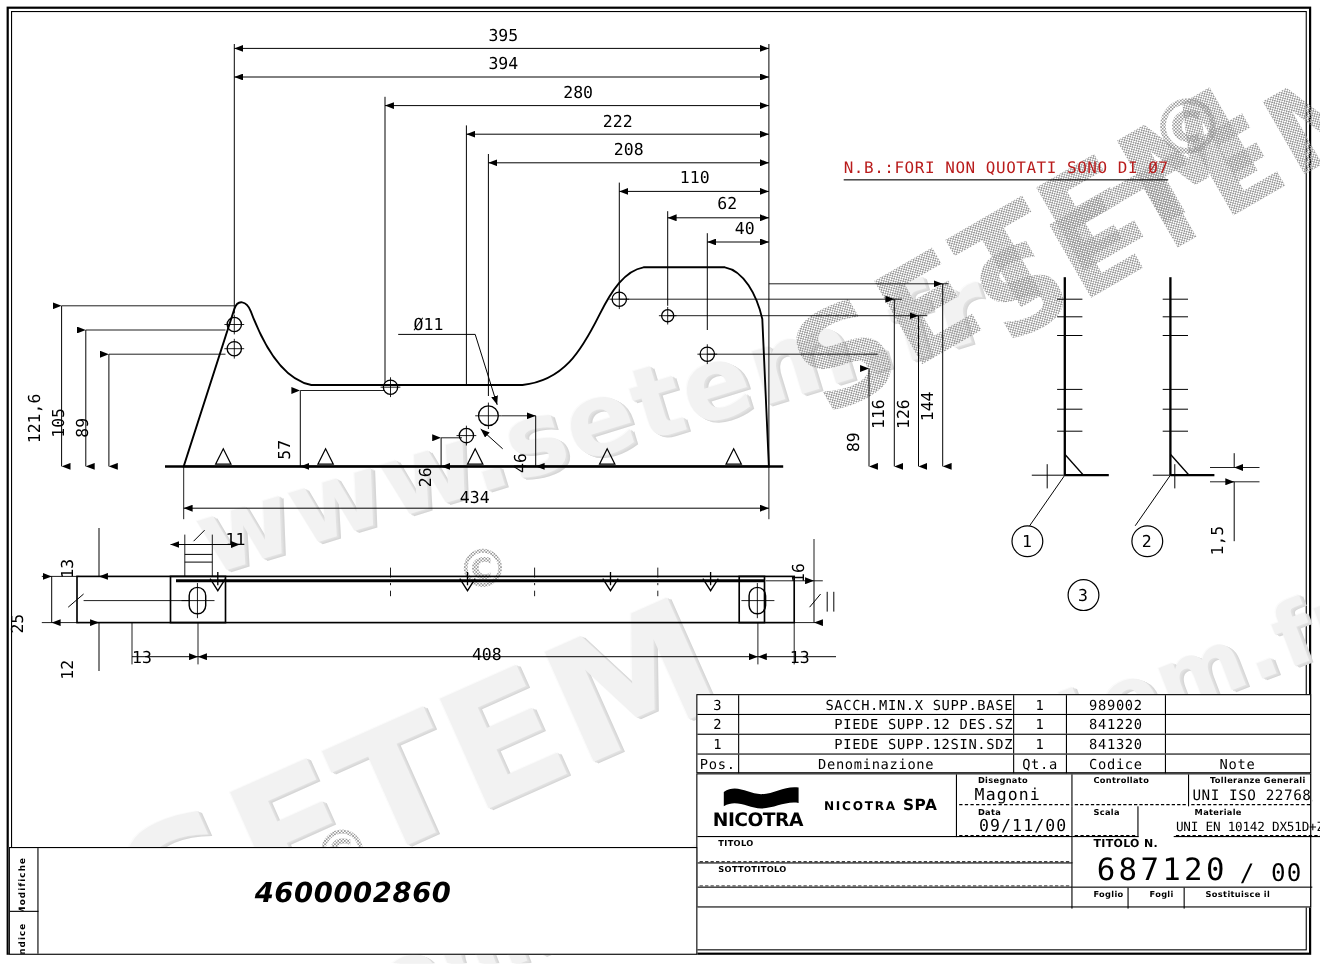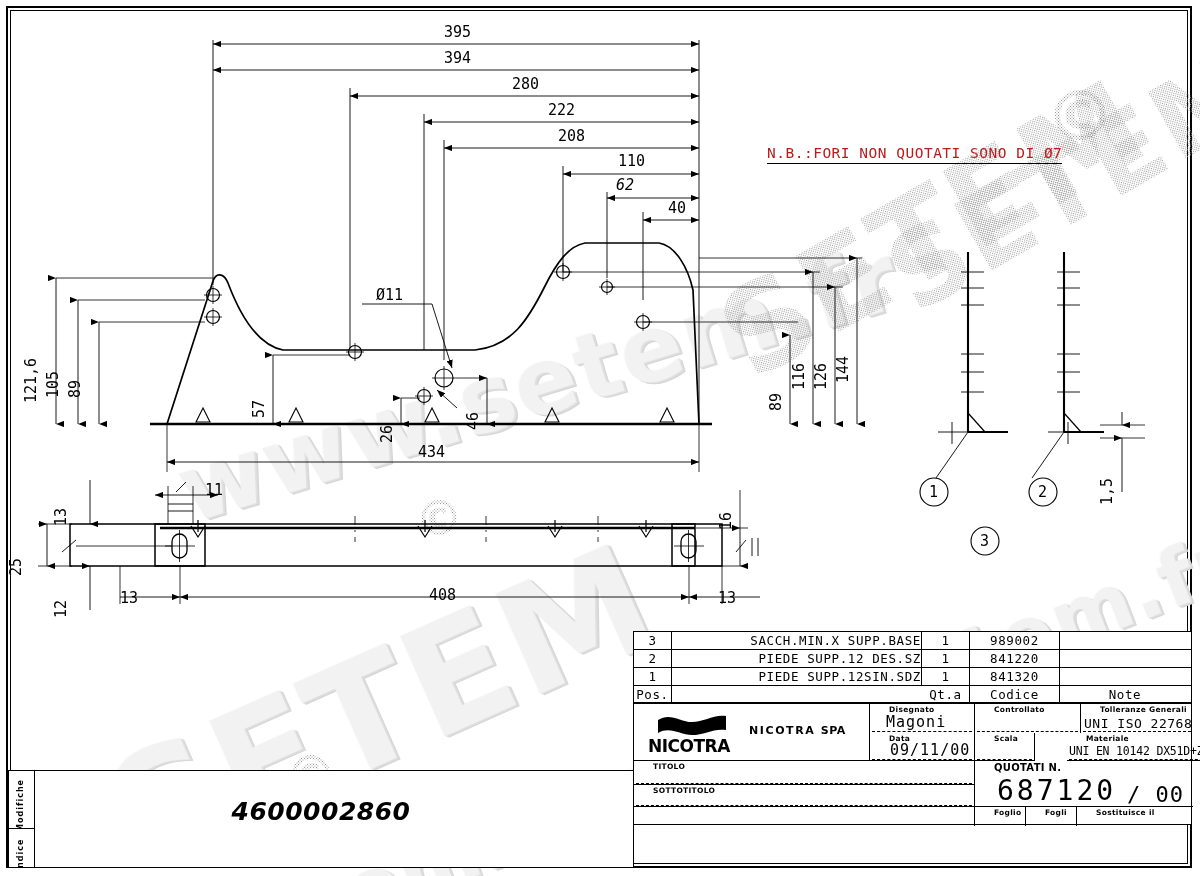--- a/index.html
+++ b/index.html
@@ -223,21 +223,21 @@
   }
   .logo-spa {
     position: absolute;
     left: 115px; top: 20px;
     font-family: "DejaVu Sans", sans-serif;
     font-weight: bold;
     font-size: 11px;
     letter-spacing: 1.6px;
     color: #000;
   }
-  .logo-spa small { font-size: 11px; letter-spacing: 0.5px; }
+  .logo-spa small { font-size: 14px; letter-spacing: 0.5px; }
 </style>
 </head>
 <body>
 
 <div id="sheet">
 
   <div class="frame-outer"></div>
   <div class="frame-inner"></div>
 
   <div class="wm-layer">
@@ -477,21 +477,21 @@
       <circle cx="985" cy="541" r="14" stroke="#000" stroke-width="1.1" fill="#fff"></circle>
     </g>
   </svg>
 
   <div class="dim" style="left:444px; top:23px;">395</div>
   <div class="dim" style="left:444px; top:49px;">394</div>
   <div class="dim" style="left:512px; top:75px;">280</div>
   <div class="dim" style="left:548px; top:101px;">222</div>
   <div class="dim" style="left:558px; top:127px;">208</div>
   <div class="dim" style="left:618px; top:152px;">110</div>
-  <div class="dim" style="left:616px; top:176px;font-style:italic;">62</div>
+  <div class="dim" style="left:652px; top:176px;">62</div>
   <div class="dim" style="left:668px; top:199px;">40</div>
 
   <div class="dim v" style="left:40px; top:385px;">121,6</div>
   <div class="dim v" style="left:62px; top:380px;">105</div>
   <div class="dim v" style="left:84px; top:380px;">89</div>
 
   <div class="dim v" style="left:785px; top:393px;">89</div>
   <div class="dim v" style="left:808px; top:372px;">116</div>
   <div class="dim v" style="left:830px; top:372px;">126</div>
   <div class="dim v" style="left:852px; top:365px;">144</div>
@@ -536,20 +536,21 @@
     </div>
     <div class="bom-row" style="top:36px;">
       <div class="bom-c" style="left:0px;   width:38px;">1</div>
       <div class="bom-c left" style="left:38px;  width:250px;">PIEDE SUPP.12SIN.SDZ</div>
       <div class="bom-c" style="left:288px; width:48px;">1</div>
       <div class="bom-c" style="left:336px; width:90px;">841320</div>
       <div class="bom-c nb" style="left:426px; width:130px;"></div>
     </div>
     <div class="bom-row last" style="top:54px;">
       <div class="bom-c" style="left:0px;   width:38px;">Pos.</div>
+      <div class="bom-c" style="left:38px;  width:250px;">Denominazione</div>
       <div class="bom-c" style="left:288px; width:48px;">Qt.a</div>
       <div class="bom-c" style="left:336px; width:90px;">Codice</div>
       <div class="bom-c nb" style="left:426px; width:130px;">Note</div>
     </div>
   </div>
 
   <div class="mainblk">
 
     <div class="cell solid-r solid-b" style="left:0px; top:0px; width:236px; height:57px;">
       <svg class="logo-wave" viewBox="0 0 72 22">
@@ -605,21 +606,21 @@
 
     <div class="cell solid-r solid-b" style="left:0px; top:81px; width:341px; height:22px;">
       <div class="cell-lbl">SOTTOTITOLO</div>
       <div class="cell-val" style="left:44px; top:3px;"></div>
       <div class="dash-b" style="position:absolute;left:2px;top:19px;width:336px;height:1px;"></div>
     </div>
 
     <div class="cell solid-r" style="left:0px; top:103px; width:341px; height:19px;"></div>
 
     <div class="cell solid-b" style="left:341px; top:57px; width:218px; height:46px;">
-      <div class="cell-lbl" style="font-size:10px;">QUOTATI N.</div>
+      <div class="cell-lbl" style="font-size:10px;">TITOLO N.</div>
       <div class="cell-val" style="left:22px; top:13px; font-size:28px; letter-spacing:3px;">687120</div>
       <div class="cell-val" style="left:152px; top:21px; font-size:22px;">/ 00</div>
     </div>
 
     <div class="cell solid-r" style="left:341px; top:103px; width:51px; height:19px;">
       <div class="cell-lbl">Foglio</div>
       <div class="cell-val small" style="left:16px; top:7px;"></div>
     </div>
     <div class="cell solid-r" style="left:392px; top:103px; width:51px; height:19px;">
       <div class="cell-lbl">Fogli</div>

